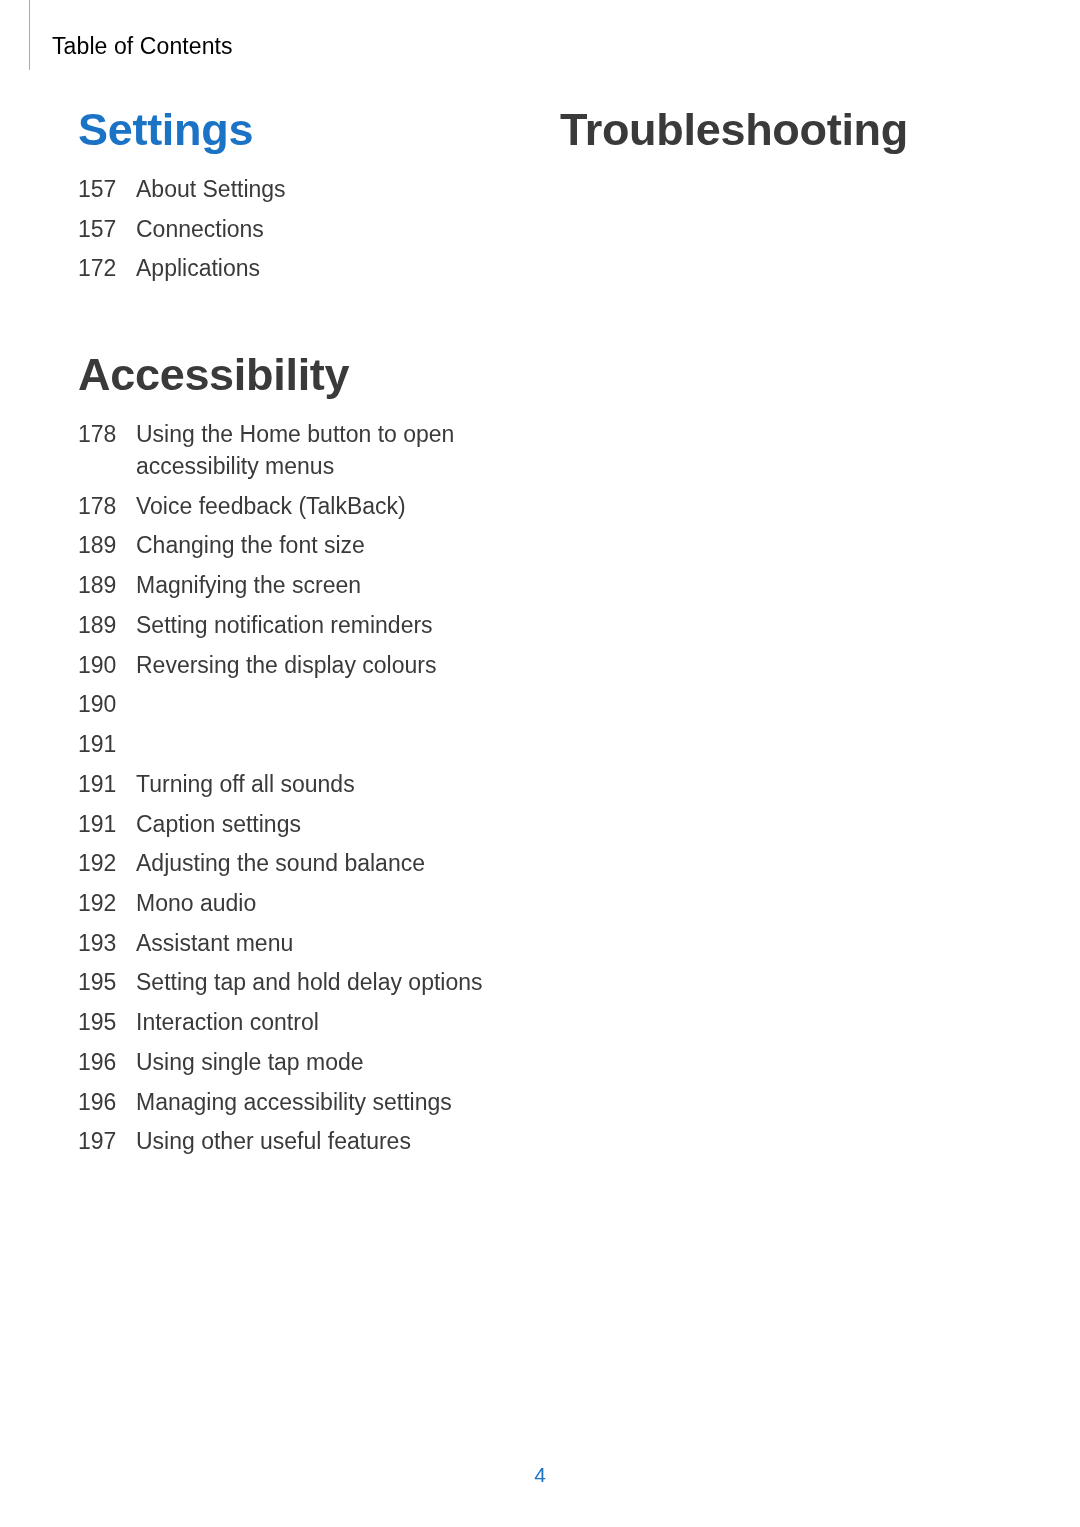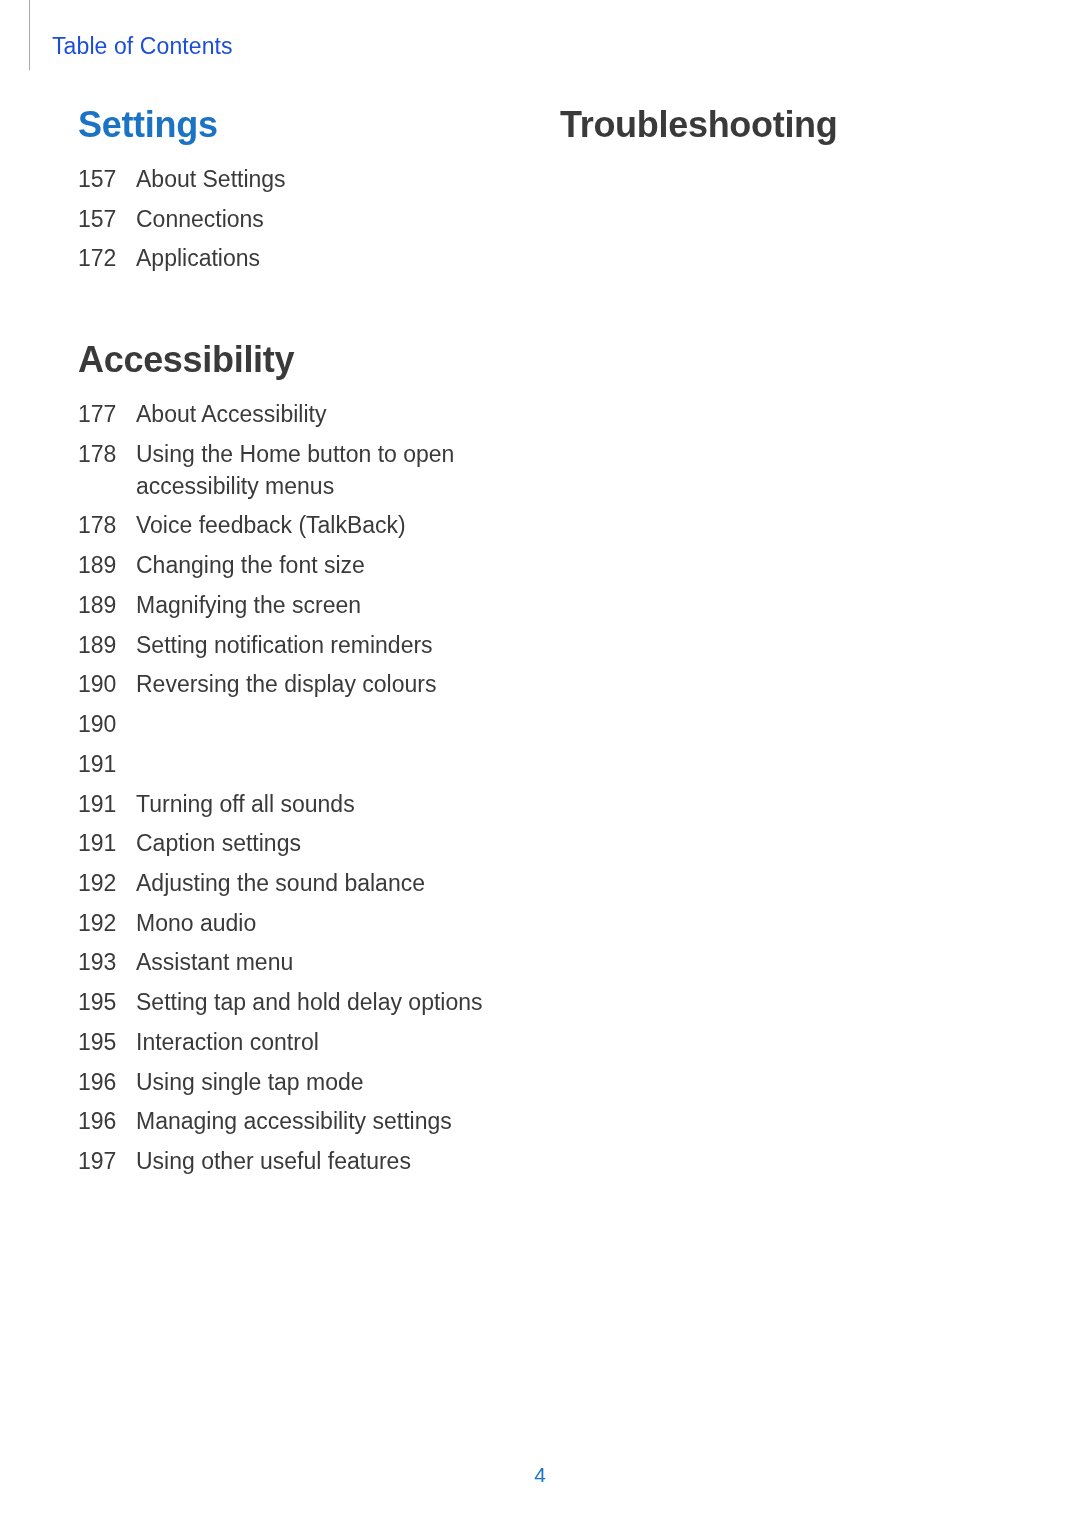--- a/index.html
+++ b/index.html
@@ -17,35 +17,35 @@
       top: 0;
       width: 0;
       height: 70px;
       border-left: 1px solid #a9a9a9;
     }
     .running-head {
       position: absolute;
       left: 52px;
       top: 33px;
       font-size: 23px;
-      color: #1d4ed8;
+      color: #000000;
       letter-spacing: 0.1px;
     }
     .columns {
       position: absolute;
       left: 78px;
       top: 104px;
       width: 924px;
       display: flex;
       gap: 40px;
     }
     .col { flex: 1 1 0; }
     .section { margin-bottom: 64px; }
     .section-heading {
-      font-size: 36px;
+      font-size: 45px;
       font-weight: 600;
       color: #3a3a3a;
       margin-bottom: 18px;
       letter-spacing: -0.3px;
     }
     .section-heading.link { color: #1a73c4; }
     .toc-list { list-style: none; }
     .toc-item {
       display: flex;
       align-items: baseline;
@@ -90,24 +90,20 @@
           </li>
           <li class="toc-item">
             <span class="toc-page">172</span>
             <span class="toc-title">Applications</span>
           </li>
         </ul>
       </div>
       <div class="section">
         <h2 class="section-heading">Accessibility</h2>
         <ul class="toc-list">
-          <li class="toc-item">
-            <span class="toc-page">177</span>
-            <span class="toc-title">About Accessibility</span>
-          </li>
           <li class="toc-item">
             <span class="toc-page">178</span>
             <span class="toc-title">Using the Home button to open accessibility menus</span>
           </li>
           <li class="toc-item">
             <span class="toc-page">178</span>
             <span class="toc-title">Voice feedback (TalkBack)</span>
           </li>
           <li class="toc-item">
             <span class="toc-page">189</span>

